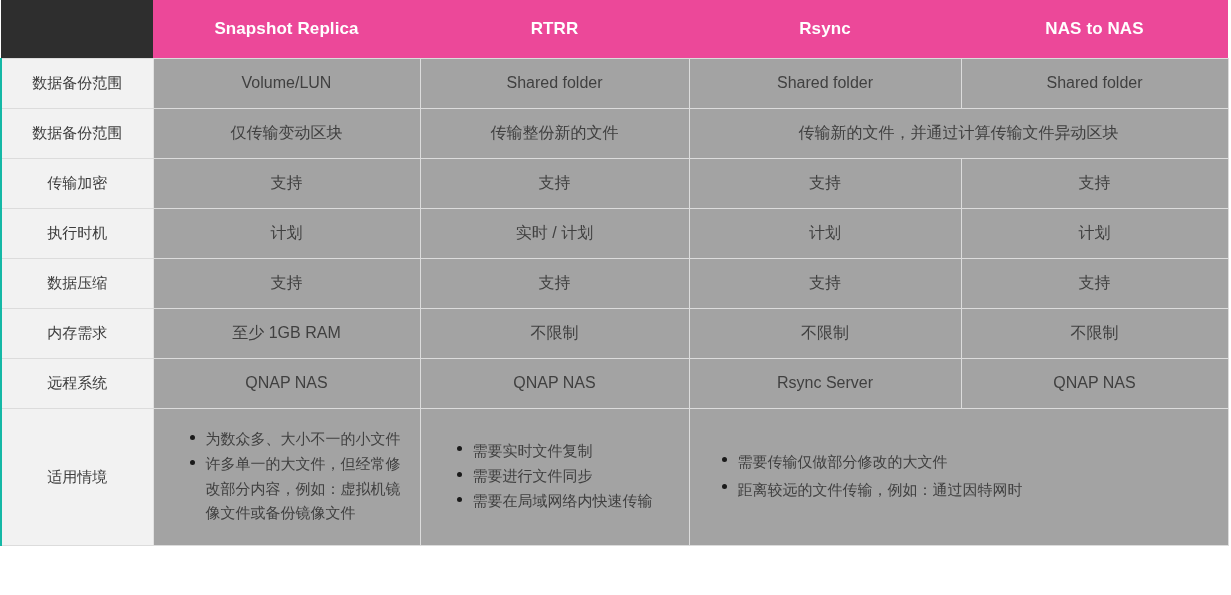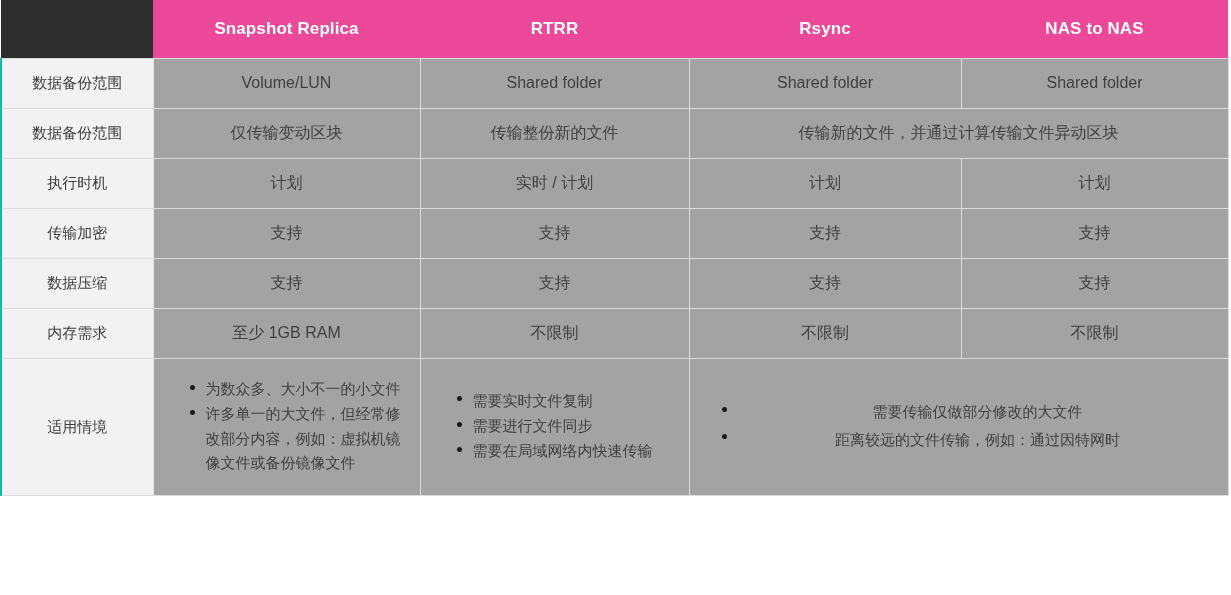--- a/index.html
+++ b/index.html
@@ -96,21 +96,21 @@
   }
   td.bullets li .bdot {
     position: absolute;
     left: 0;
     top: 0.52em;
     width: 5px;
     height: 5px;
     background: #1a1a1a;
     border-radius: 50%;
   }
-  td.bullets.wide-b { padding-left: 18px; text-align: center; }
+  td.bullets.wide-b { padding-left: 18px; }
   td.bullets.wide-b ul { padding-left: 14px; }
   td.bullets.wide-b li { line-height: 1.75; }
 </style>
 </head>
 <body>
 
 <div class="table-wrap">
   <table class="cmp">
     <colgroup>
       <col class="c-label">
@@ -136,46 +136,53 @@
           <td>Shared folder</td>
           <td>Shared folder</td>
         </tr>
         <tr class="data-row">
           <td class="rowlabel">数据备份范围</td>
           <td>仅传输变动区块</td>
           <td>传输整份新的文件</td>
           <td colspan="2">传输新的文件，并通过计算传输文件异动区块</td>
         </tr>
         <tr class="data-row">
+          <td class="rowlabel">传输加密</td>
+          <td>支持</td>
+          <td>支持</td>
+          <td>支持</td>
+          <td>支持</td>
+        </tr>
+        <tr class="data-row">
           <td class="rowlabel">执行时机</td>
           <td>计划</td>
           <td>实时 / 计划</td>
           <td>计划</td>
           <td>计划</td>
         </tr>
         <tr class="data-row">
-          <td class="rowlabel">传输加密</td>
-          <td>支持</td>
-          <td>支持</td>
-          <td>支持</td>
-          <td>支持</td>
-        </tr>
-        <tr class="data-row">
           <td class="rowlabel">数据压缩</td>
           <td>支持</td>
           <td>支持</td>
           <td>支持</td>
           <td>支持</td>
         </tr>
         <tr class="data-row">
           <td class="rowlabel">内存需求</td>
           <td>至少 1GB RAM</td>
           <td>不限制</td>
           <td>不限制</td>
           <td>不限制</td>
+        </tr>
+        <tr class="data-row">
+          <td class="rowlabel">远程系统</td>
+          <td>QNAP NAS</td>
+          <td>QNAP NAS</td>
+          <td>Rsync Server</td>
+          <td>QNAP NAS</td>
         </tr>
         <tr class="last-row">
           <td class="rowlabel">适用情境</td>
           <td class="bullets">
             <ul>
               <li><span class="bdot"></span><span>为数众多、大小不一的小文件</span></li>
               <li><span class="bdot"></span><span>许多单一的大文件，但经常修改部分内容，例如：虚拟机镜像文件或备份镜像文件</span></li>
             </ul>
           </td>
           <td class="bullets">

